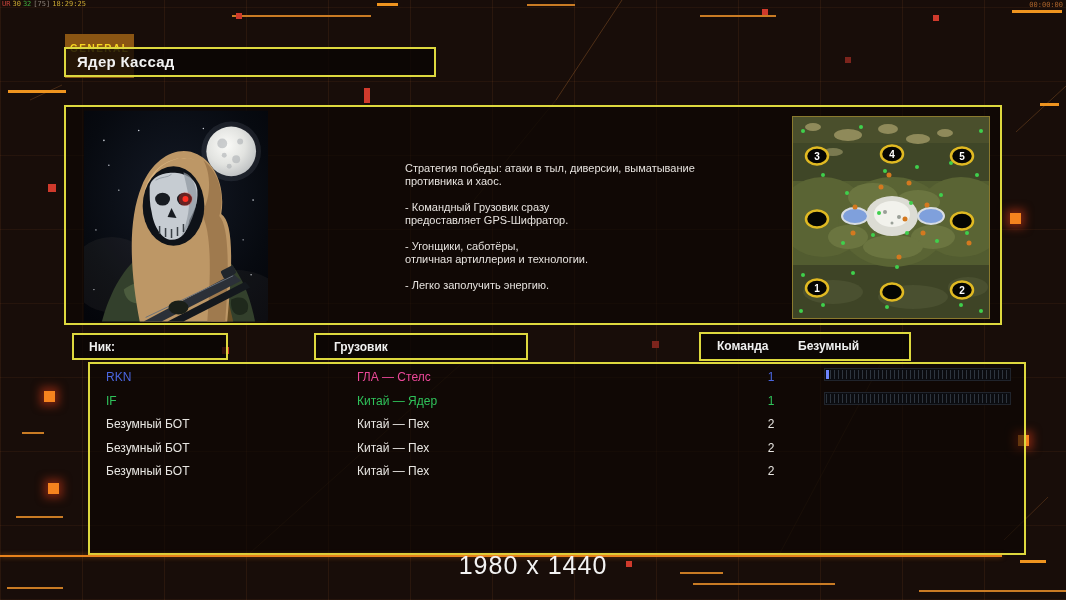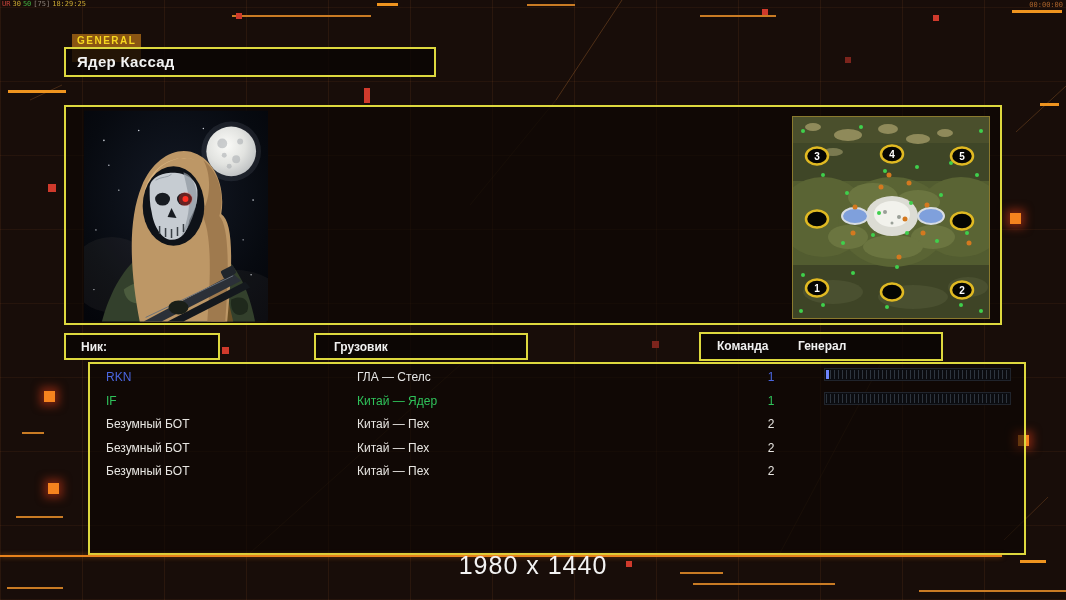--- a/index.html
+++ b/index.html
@@ -10,33 +10,33 @@
       repeating-linear-gradient(90deg, rgba(255,140,60,0.08) 0 1px, transparent 1px 82px),
       repeating-linear-gradient(0deg, rgba(255,140,60,0.06) 0 1px, transparent 1px 74px);
     font-family:"Liberation Sans",sans-serif;
   }
   .panel{position:absolute;border:2px solid #ddd83e;background:rgba(12,6,4,0.62);}
   
   #debug-readout{position:absolute;left:2px;top:1px;font-family:"DejaVu Sans Mono",monospace;font-size:7px;line-height:7px;}
   #debug-readout span{margin-right:2px;}
   #clock{position:absolute;right:3px;top:1px;font-family:"DejaVu Sans Mono",monospace;font-size:7px;color:#a8622a;}
   
-  #general-tab{position:absolute;left:72px;top:34px;height:28px;padding:0 5px;background:#8a5513;
+  #general-tab{position:absolute;left:65px;top:34px;height:28px;padding:8px 5px;background:#8a5513;
     color:#f7d71f;font-size:10px;font-weight:bold;letter-spacing:1.5px;line-height:13px;}
   #title-box{left:64px;top:47px;width:368px;height:26px;background:rgba(10,5,4,0.8);}
   #title-box .t{color:#f2f2f2;font-size:15px;font-weight:bold;letter-spacing:.3px;padding:4px 0 0 11px;}
   
   #main-panel{left:64px;top:105px;width:934px;height:216px;}
   #portrait{position:absolute;left:18px;top:3px;width:184px;height:212px;}
   #briefing{position:absolute;left:339px;top:55px;width:330px;color:#e6e2de;font-size:11px;line-height:13px;white-space:pre-line;}
   #minimap{position:absolute;left:726px;top:9px;width:198px;height:203px;border:1px solid #8a7a2e;box-sizing:border-box;background:#3e4426;}
   
-  #nick-box{left:64px;top:333px;width:152px;height:23px;background:rgba(10,5,4,0.8);}
+  #nick-box{left:72px;top:333px;width:152px;height:23px;background:rgba(10,5,4,0.8);}
   #general-box{left:314px;top:333px;width:210px;height:23px;background:rgba(10,5,4,0.8);}
-  #team-box{left:699px;top:332px;width:208px;height:25px;background:rgba(10,5,4,0.8);padding-left:32px;}
+  #team-box{left:699px;top:332px;width:208px;height:25px;background:rgba(10,5,4,0.8);}
   .hdr{position:absolute;color:#f0f0f0;font-weight:bold;font-size:12px;top:5px;}
   
   #table-panel{left:64px;top:362px;width:934px;height:189px;}
   .row{position:absolute;left:0;width:100%;height:22px;font-size:12px;}
   .cell-nick{position:absolute;left:16px;top:2px;}
   .cell-general{position:absolute;left:267px;top:2px;}
   .cell-team{position:absolute;left:670px;top:2px;width:22px;text-align:center;}
   .cell-bar{position:absolute;left:734px;top:0;width:187px;height:13px;}
   .bar{width:100%;height:100%;background:#0b0c10;border:1px solid #20242c;box-sizing:border-box;position:relative;overflow:hidden;}
   .bar-ticks{position:absolute;inset:1px;background:repeating-linear-gradient(90deg, rgba(130,150,170,0.30) 0 1px, transparent 1px 4px);}
@@ -86,21 +86,21 @@
 <div class="rsq" style="left:762px;top:9px;width:6px;height:6px;"></div>
 <div class="rsq" style="left:933px;top:15px;width:6px;height:6px;"></div>
 <div class="rsq" style="left:222px;top:347px;width:7px;height:7px;"></div>
 <div class="rsq" style="left:626px;top:561px;width:6px;height:6px;"></div>
 <div class="rsq" style="left:48px;top:184px;width:8px;height:8px;"></div>
 <div class="rsq" style="left:364px;top:88px;width:6px;height:15px;"></div>
 <div class="drsq" style="left:652px;top:341px;width:7px;height:7px;"></div>
 <div class="drsq" style="left:845px;top:57px;width:6px;height:6px;"></div>
 
 <div id="debug-readout">
-  <span style="color: rgb(200, 68, 58);">UR</span><span style="color: rgb(200, 168, 50);">30</span><span style="color: rgb(63, 174, 63);">50</span><span style="color: rgb(138, 128, 120);">[75]</span><span style="color: rgb(200, 168, 50);">18:29:25</span>
+  <span style="color: rgb(200, 68, 58);">UR</span><span style="color: rgb(200, 168, 50);">30</span><span style="color: rgb(63, 174, 63);">32</span><span style="color: rgb(138, 128, 120);">[75]</span><span style="color: rgb(200, 168, 50);">18:29:25</span>
 </div>
 <div id="clock">00:00:00</div>
 
 <div id="general-tab" style="background: rgb(138, 85, 19);">
   <span style="color: rgb(247, 215, 31);">GENERAL</span>
 </div>
 <div id="title-box" class="panel" style="border-color: rgb(221, 216, 62);">
   <div class="t">Ядер Кассад</div>
 </div>
 
@@ -174,20 +174,30 @@
     </g>
     <g>
       <path d="M60,212 L150,164 L158,171 L78,212 Z" fill="#2b3038"></path>
       <path d="M84,212 L162,172 L167,178 L100,212 Z" fill="#14181d"></path>
       <path d="M62,208 L150,166" stroke="#6a727c" stroke-width="1"></path>
       <rect x="138" y="158" width="14" height="9" rx="2" fill="#20252b" transform="rotate(-27 145 162)"></rect>
       <ellipse cx="95" cy="198" rx="10" ry="7" fill="#1a1f18"></ellipse>
     </g>
   </svg>
 
+  <div id="briefing">Стратегия победы: атаки в тыл, диверсии, выматывание
+ противника и хаос.
+
+- Командный Грузовик сразу
+предоставляет GPS-Шифратор.
+
+- Угонщики, саботёры,
+отличная артиллерия и технологии.
+
+- Легко заполучить энергию.</div>
 
   <div id="minimap">
     <svg width="196" height="201" viewBox="0 0 196 201">
       <rect width="196" height="201" fill="#454a28"></rect>
       <rect y="0" width="196" height="26" fill="#4a4f2c"></rect>
       <rect y="26" width="196" height="38" fill="#3f4627"></rect>
       <rect y="64" width="196" height="84" fill="#525c30"></rect>
       <rect y="148" width="196" height="53" fill="#3e4426"></rect>
       <g>
         <ellipse cx="30" cy="100" rx="45" ry="40" fill="#5a6434"></ellipse>
@@ -298,27 +308,27 @@
 </div>
 
 <div id="nick-box" class="panel" style="border-color: rgb(221, 216, 62);">
   <div class="hdr" style="left:15px;">Ник:</div>
 </div>
 <div id="general-box" class="panel" style="border-color: rgb(221, 216, 62);">
   <div class="hdr" style="left:18px;">Грузовик</div>
 </div>
 <div id="team-box" class="panel" style="border-color: rgb(221, 216, 62);">
   <div class="hdr" style="left:16px;">Команда</div>
-  <div class="hdr" style="left:97px;">Генерал</div>
+  <div class="hdr" style="left:97px;">Безумный</div>
 </div>
 
 <div id="table-panel" class="panel" style="border-color: rgb(221, 216, 62); margin-left: 24px;">
   <div class="row" style="top:4px;">
     <span class="cell-nick" style="color: rgb(74, 102, 224);">RKN</span>
-    <span class="cell-general" style="color: #e5e5e5; text-align: center;">ГЛА — Стелс</span>
+    <span class="cell-general" style="color: #ec4899; text-align: center;">ГЛА — Стелс</span>
     <span class="cell-team" style="color: rgb(74, 102, 224);">1</span>
     <span class="cell-bar">
         <span class="bar" style="display:block;">
           <span class="bar-ticks" style="display:block;"></span>
           <span class="bar-fill" style="display: block; background: rgb(111, 134, 255);"></span>
         </span>
       </span>
   </div>
   <div class="row" style="top:28px;">
     <span class="cell-nick" style="color: rgb(47, 194, 90);">IF</span>

